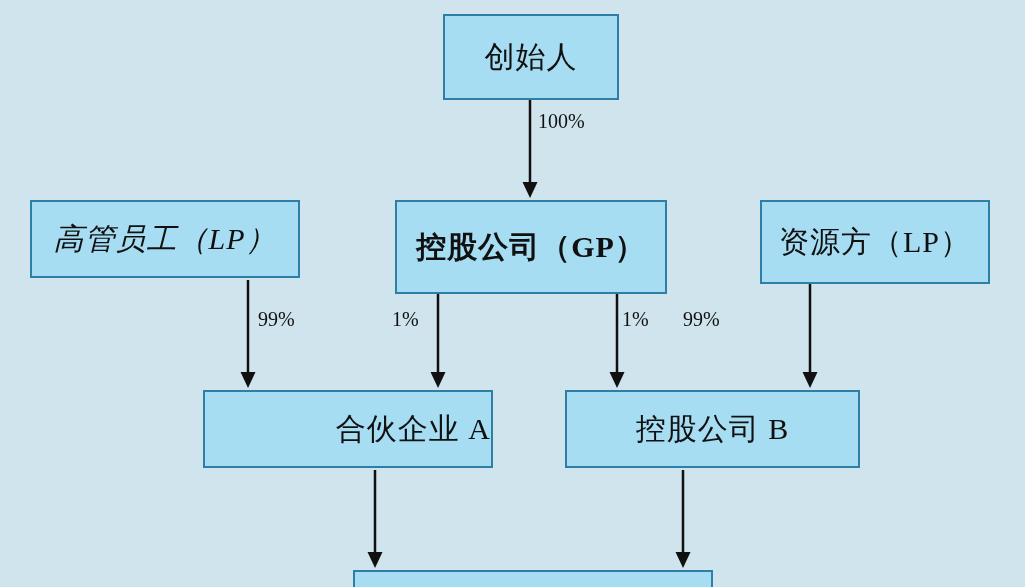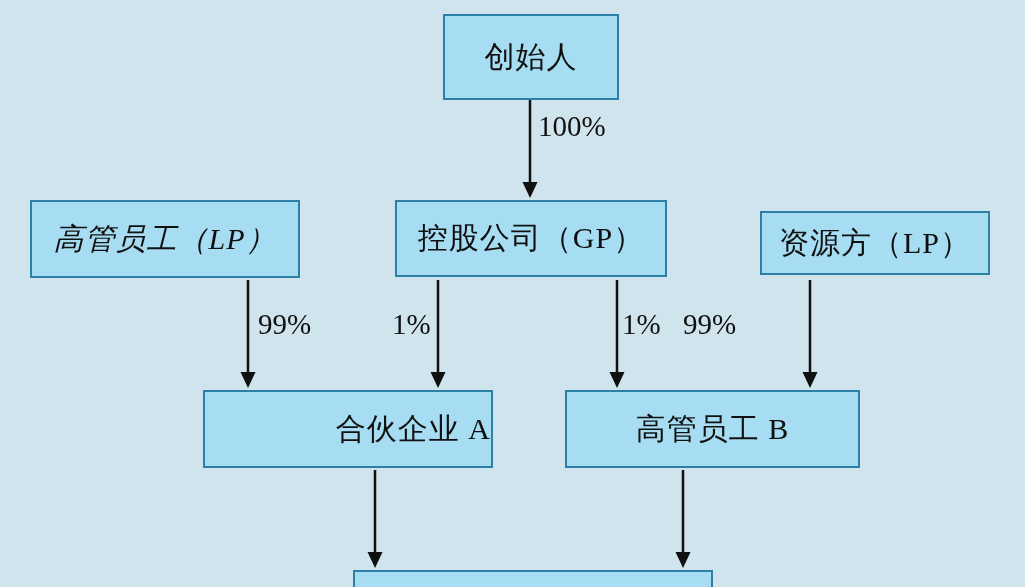--- a/index.html
+++ b/index.html
@@ -33,21 +33,21 @@
     align-items: center;
     justify-content: center;
     color: var(--ink);
     font-size: 30px;
     letter-spacing: 1px;
     white-space: nowrap;
   }
   .edge-label {
     position: absolute;
     color: var(--ink);
-    font-size: 29px;
+    font-size: 20px;
     white-space: nowrap;
   }
   svg.arrows {
     position: absolute;
     left: 0;
     top: 0;
     width: 1025px;
     height: 587px;
     pointer-events: none;
   }
@@ -104,34 +104,34 @@
   </svg>
 
   <div class="node" style="left:443px; top:14px; width:176px; height:86px;">
     <span>创始人</span>
   </div>
 
   <div class="node" style="left:30px; top:200px; width:270px; height:78px;font-style:italic;">
     <span>高管员工（LP）</span>
   </div>
 
-  <div class="node" style="left:395px; top:200px; width:272px; height:77px;">
+  <div class="node" style="left:395px; top:200px; width:272px; height:94px;font-weight:bold;">
     <span>控股公司（GP）</span>
   </div>
 
-  <div class="node" style="left:760px; top:200px; width:230px; height:64px;margin-top:11px;">
+  <div class="node" style="left:760px; top:200px; width:230px; height:84px;">
     <span>资源方（LP）</span>
   </div>
 
   <div class="node" style="left:203px; top:390px; width:290px; height:78px;justify-content:flex-end;">
     <span>合伙企业 A</span>
   </div>
 
   <div class="node" style="left:565px; top:390px; width:295px; height:78px;">
-    <span>高管员工 B</span>
+    <span>控股公司 B</span>
   </div>
 
   <div class="node" style="left:353px; top:570px; width:360px; height:40px;"></div>
 
   <span class="edge-label" style="left:538px; top:110px;">100%</span>
 
   <span class="edge-label" style="left:258px; top:308px;">99%</span>
 
   <span class="edge-label" style="left:392px; top:308px;">1%</span>
 

